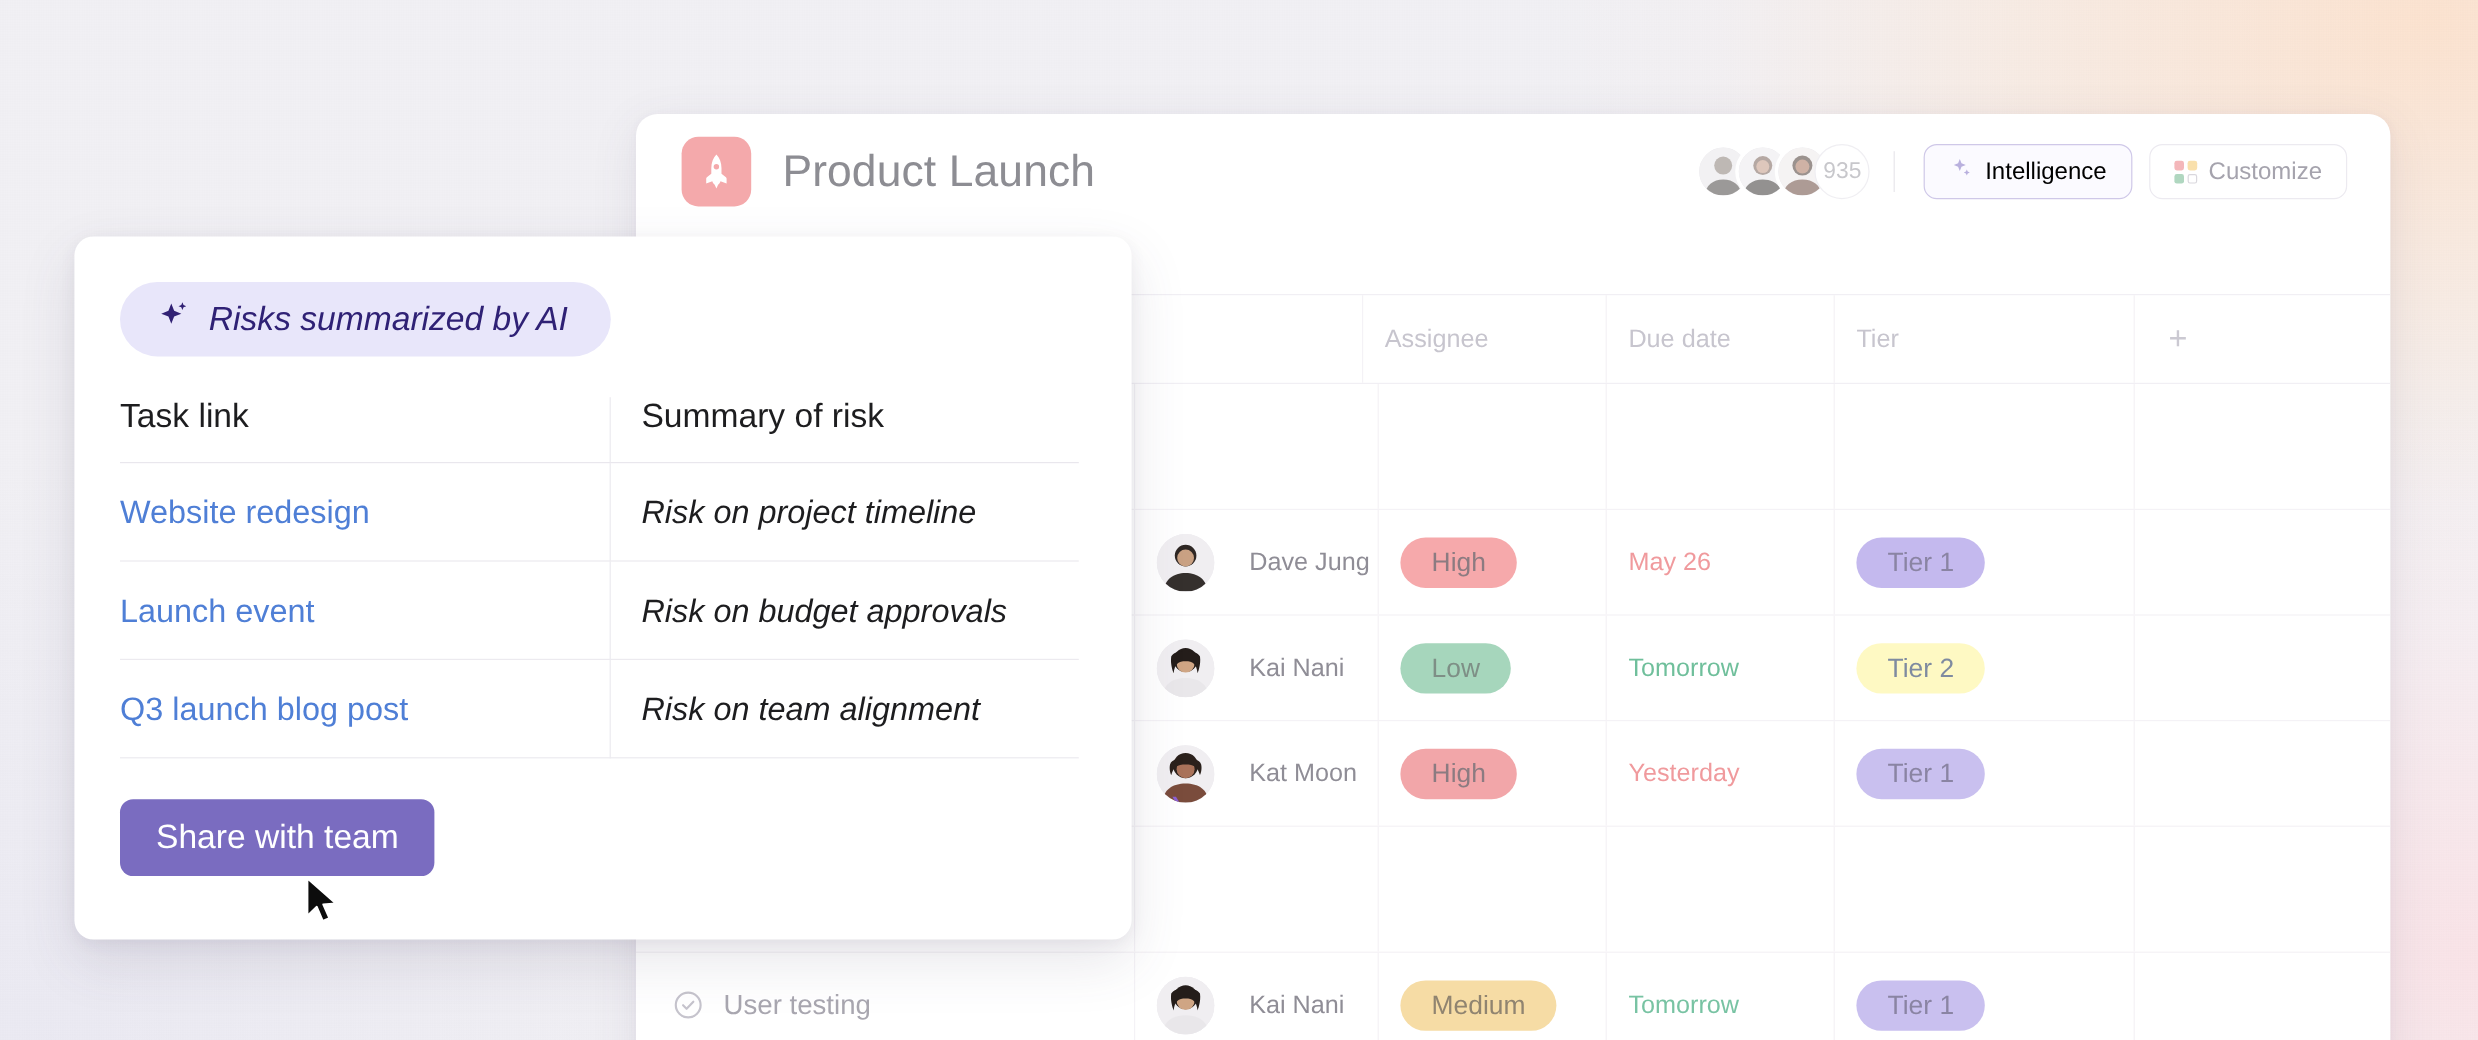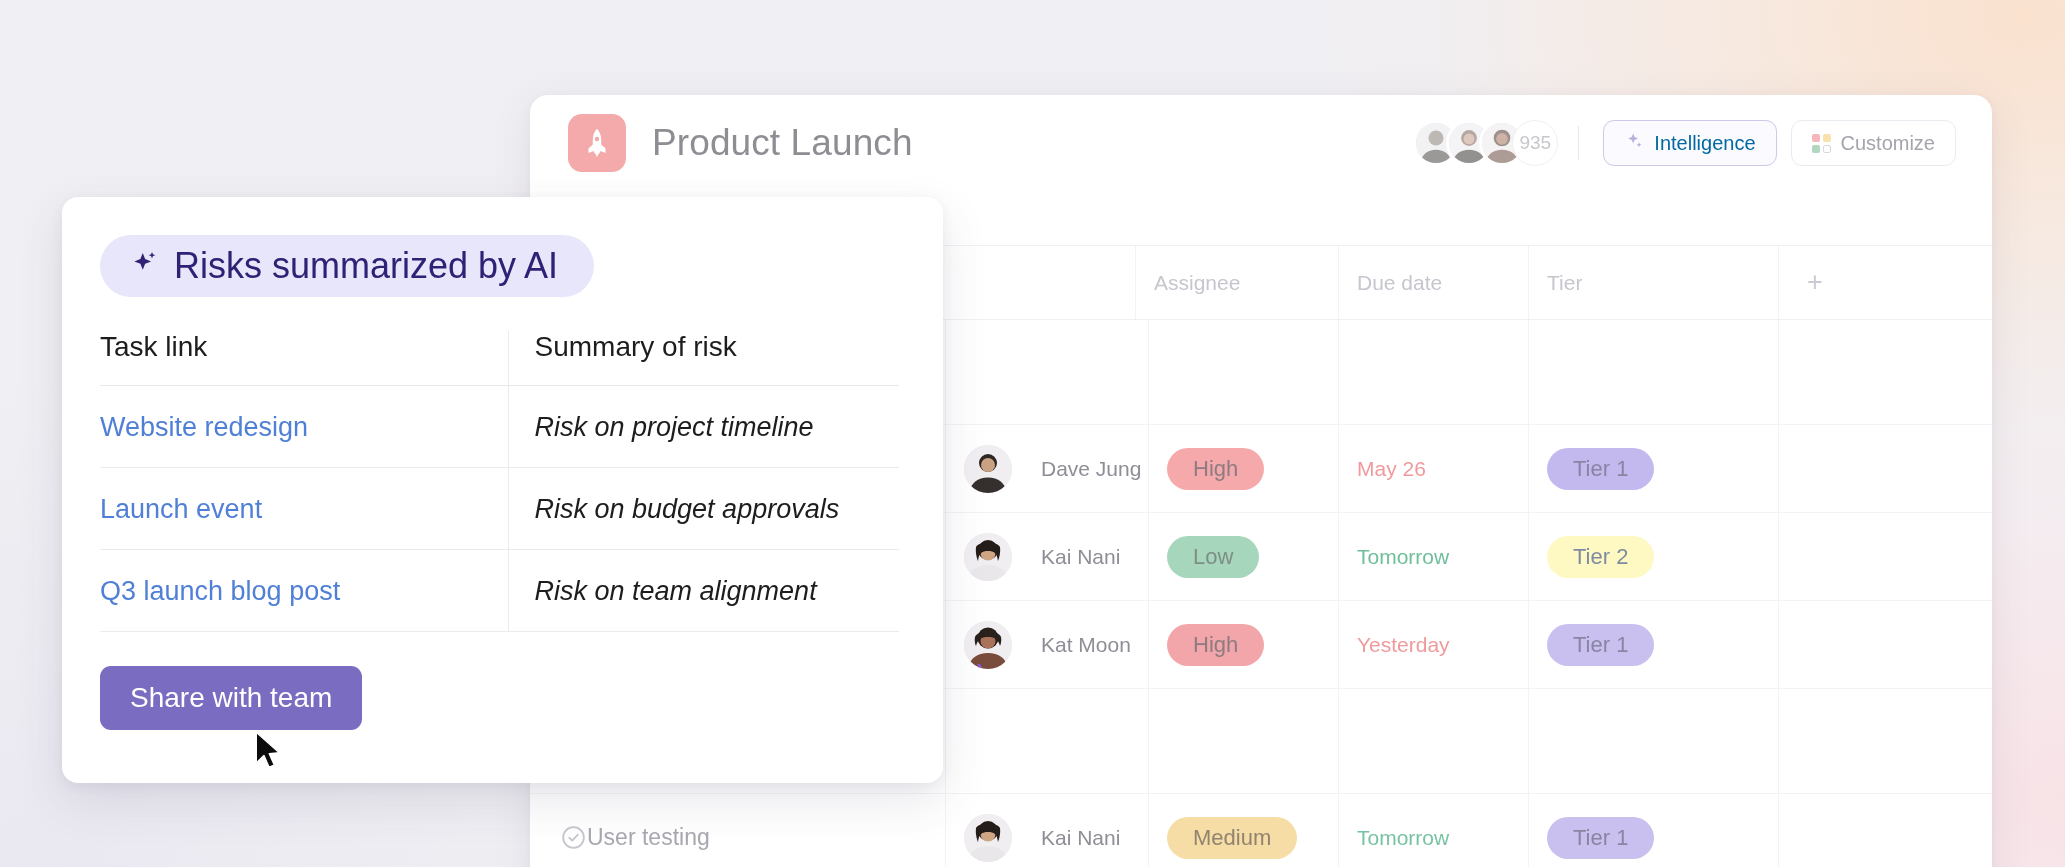--- a/index.html
+++ b/index.html
@@ -117,21 +117,21 @@
     height: 46px;
     padding: 0 20px;
     border-radius: 11px;
     background: #fff;
     font-size: 20px;
     white-space: nowrap;
   }
   #intelligence-button {
     border: 1.5px solid #cfc8e8;
     background: #fbfaff;
-    color: #0369a1;
+    color: #000000;
   }
   #customize-button {
     border: 1.5px solid #eceaf0;
     color: #a5a3ad;
     margin-left: 14px;
   }
   .customize-grid {
     width: 19px; height: 19px;
     display: grid;
     grid-template-columns: 8px 8px;
@@ -187,21 +187,21 @@
     color: #c7c5ce;
     white-space: nowrap;
   }
   .plus-icon {
     font-size: 27px;
     color: #cbc9d2;
     line-height: 1;
   }
 
   .task-name {
-    display: flex; align-items: center; gap: 0;
+    display: flex; align-items: center; gap: 16px;
     font-size: 23px;
     color: #a9a7b0;
     white-space: nowrap;
   }
   .check-circle {
     width: 27px; height: 27px;
     flex: 0 0 auto;
   }
 
   .assignee {
@@ -250,23 +250,24 @@
   }
   #ai-badge {
     display: inline-flex;
     align-items: center;
     gap: 14px;
     height: 62px;
     padding: 0 36px 0 30px;
     border-radius: 31px;
     background: #e8e6fa;
     color: #2f2175;
-    font-size: 36px;
+    font-size: 28px;
     font-weight: 500;
     white-space: nowrap;
+    font-style: italic;
   }
 
   #risk-table {
     margin-top: 34px;
     width: 100%;
     border-collapse: collapse;
   }
   #risk-table th {
     text-align: left;
     font-size: 28px;

